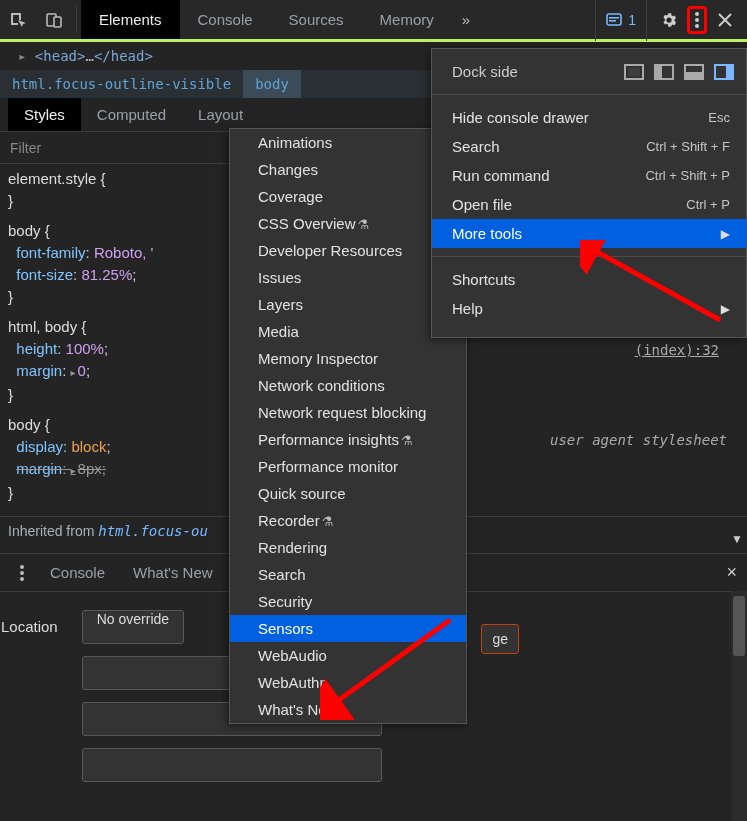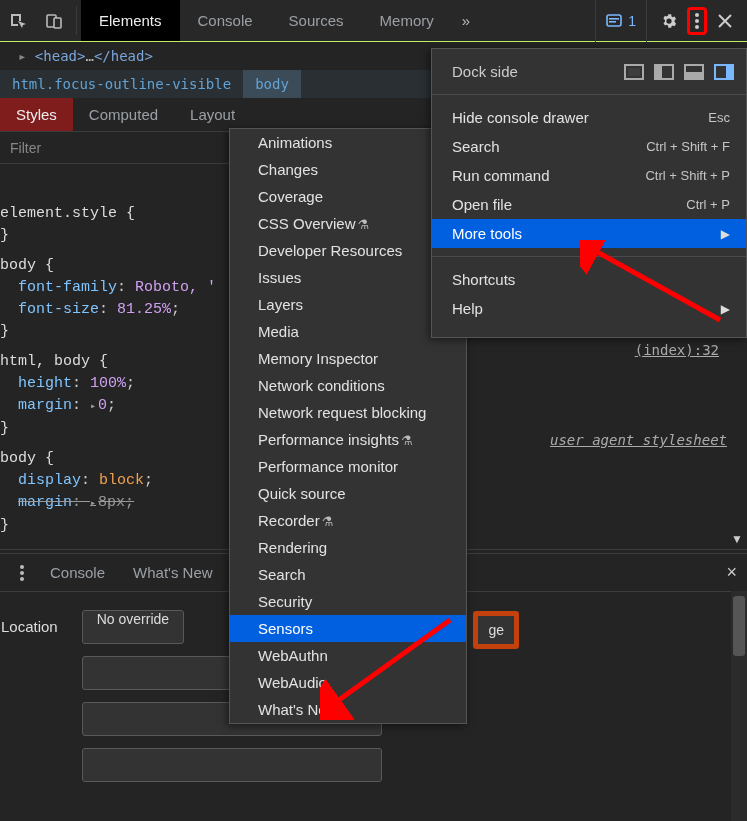--- a/index.html
+++ b/index.html
@@ -11,21 +11,21 @@
     font-family: "Segoe UI", Arial, sans-serif;
     font-size: 14px;
     overflow: hidden;
     position: relative;
   }
 
   
   .toolbar {
     height: 42px;
     background: #282828;
-    border-bottom: 1px solid #bef264;
+    border-bottom: 3px solid #bef264;
     display: flex;
     align-items: stretch;
   }
   .tb-left {
     display: flex;
     align-items: center;
     gap: 0;
   }
   .icon-btn {
     width: 36px;
@@ -91,38 +91,37 @@
 
   
   .styles-tabs {
     display: flex;
     background: #242424;
     border-bottom: 1px solid #3c3c3c;
     height: 34px;
     align-items: stretch;
   }
   .stab { padding: 0 16px; color: #9aa0a6; display: flex; align-items: center; font-size: 15px; }
-  .stab.active { background: #7f1d1d; color: #eee; }
+  .stab.active { background: #000000; color: #eee; margin-left: 8px; }
 
   
   .filter-row {
     height: 32px;
     border-bottom: 1px solid #3c3c3c;
     display: flex; align-items: center;
     padding: 0 10px;
     color: #888;
   }
 
   
   .rules {
-    font-family: Liberation Mono, monospace;
+    font-family: Liberation Sans, sans-serif;
     font-size: 15px;
     line-height: 22px;
-    padding: 4px 0;
-    margin-top: 35px;
+    padding: 4px 8px;
   }
   .sel { color: #ddd; }
   .prop { color: #81c5ff; }
   .val  { color: #f0a050; }
   .val2 { color: #cfa0f0; }
   .strike { text-decoration: line-through; color: #999; }
   .tri { color: #999; font-size: 10px; margin-right: 2px; }
   .rule { margin-bottom: 8px; }
   .inherited { color: #a9b1b7; padding: 6px 8px; border-top:1px solid #3c3c3c; }
   .inherited .link { color: #79b8ff; font-family: Consolas, monospace; font-style: italic; }
@@ -138,21 +137,20 @@
     text-align: right;
   }
   .uas-right {
     position: absolute;
     right: 20px;
     top: 432px;
     color: #aaa;
     font-style: italic;
     font-family: Consolas, monospace;
     font-size: 14px;
-    text-decoration: underline;
   }
   .scroll-arrow {
     position: absolute;
     right: 4px;
     top: 532px;
     color: #ccc;
     font-size: 12px;
   }
 
   
@@ -191,24 +189,24 @@
     border: 1px solid #595959;
     border-radius: 3px;
     padding: 0 14px;
     color: #ddd;
     background: #333;
     width: fit-content;
   }
   .manage-stub {
     position: absolute;
     right: 228px;
-    top: 611px;
+    top: 624px;
     color: #ddd;
     background: #333;
-    border: 5px solid #c2410c;
+    border: 1px solid #c2410c;
     border-radius: 3px;
     padding: 6px 10px;
   }
   .drawer-scroll {
     position: absolute; right: 0; top: 591px; bottom: 0; width: 16px;
     background: #2b2b2b;
   }
   .drawer-thumb {
     position: absolute; right: 2px; top: 596px; width: 12px; height: 60px;
     background: #555; border-radius: 3px;
@@ -438,22 +436,22 @@
     <div class="srow">Network conditions</div>
     <div class="srow">Network request blocking</div>
     <div class="srow">Performance insights<span class="flask">⚗</span></div>
     <div class="srow">Performance monitor</div>
     <div class="srow">Quick source</div>
     <div class="srow">Recorder<span class="flask">⚗</span></div>
     <div class="srow">Rendering</div>
     <div class="srow">Search</div>
     <div class="srow">Security</div>
     <div class="srow hover">Sensors</div>
+    <div class="srow">WebAudio</div>
     <div class="srow">WebAuthn</div>
-    <div class="srow">WebAudio</div>
     <div class="srow">What's New</div>
   </div>
 
 <div class="menu">
   <div class="section">
     <div class="dockrow">
       <span>Dock side</span>
       <div class="dock-icons">
         <div class="dock-ic dock-pop"></div>
         <div class="dock-ic dock-left"></div>

